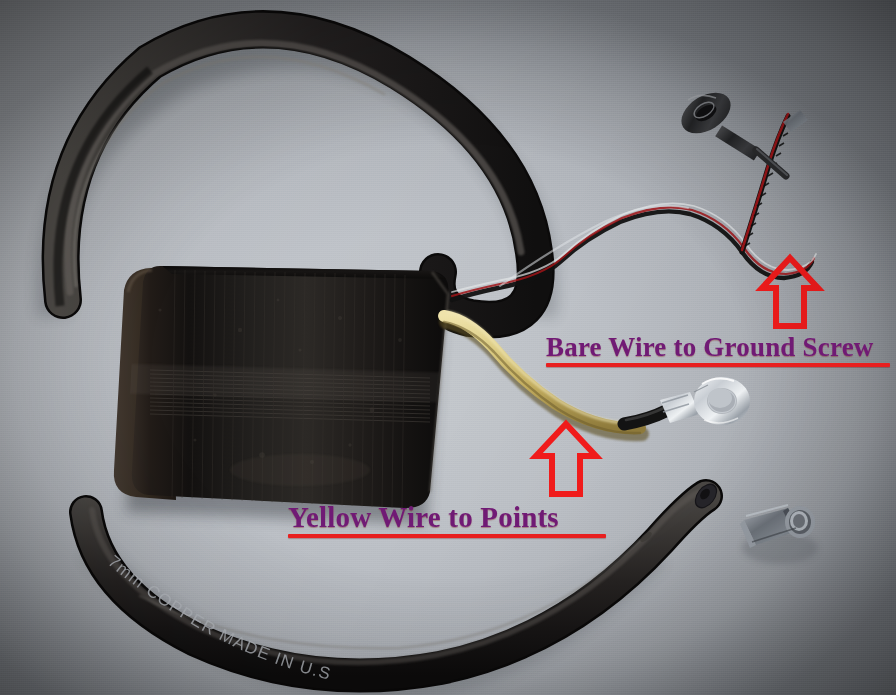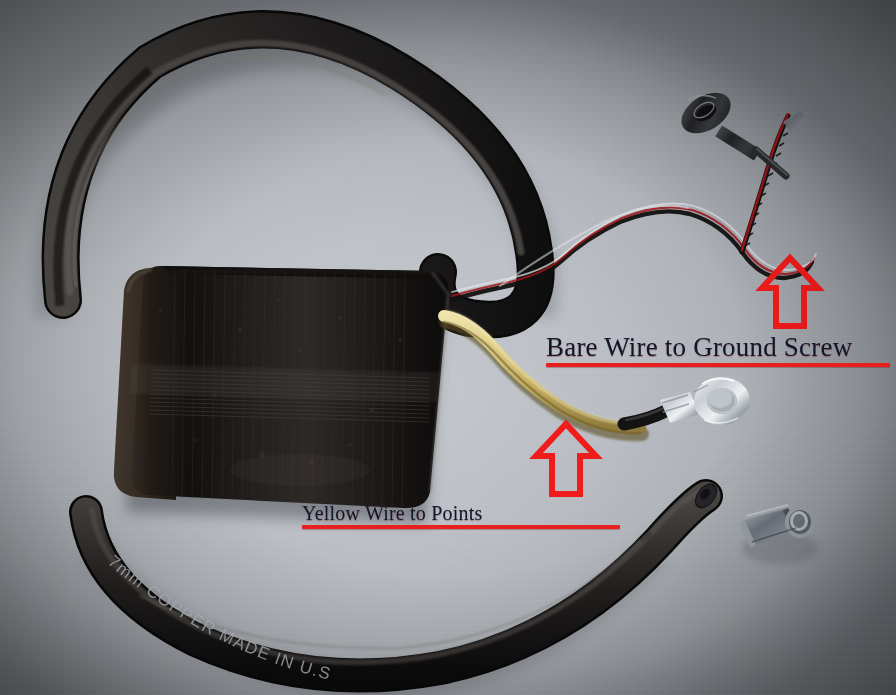--- a/index.html
+++ b/index.html
@@ -37,38 +37,38 @@
     background:linear-gradient(118deg, rgba(255,255,255,.20) 0%, rgba(255,255,255,.05) 26%, rgba(255,255,255,0) 52%, rgba(0,0,0,.06) 100%);
   }
 
   
   .photo-svg{position:absolute;left:0;top:0;width:896px;height:695px;}
 
   
   .anno{
     position:absolute;
     font-family:"Liberation Serif","DejaVu Serif",serif;
-    font-weight:normal;
-    color:#0f172a;
+    font-weight:bold;
+    color:#701a75;
     white-space:nowrap;
     letter-spacing:.2px;
     text-shadow:0 1px 1px rgba(120,0,0,.35), 0 0 1px rgba(255,255,255,.18);
     line-height:1;
   }
   .anno .u{
     display:block;
     height:4px;
     background:#e81f1f;
     margin-top:2px;
     border-radius:1px;
     box-shadow:0 1px 1px rgba(120,0,0,.3);
   }
   #anno-ground{left:546px;top:334px;font-size:27px;}
   #anno-ground .u{width:344px;}
-  #anno-points{left:302px;top:503px;font-size:20px;}
+  #anno-points{left:288px;top:503px;font-size:29px;}
   #anno-points .u{width:318px;}
 </style>
 </head>
 <body>
 
 <div id="stage">
 
   <div class="bg-base"></div>
   <div class="bg-grain"></div>
   <div class="bg-sheen"></div>

